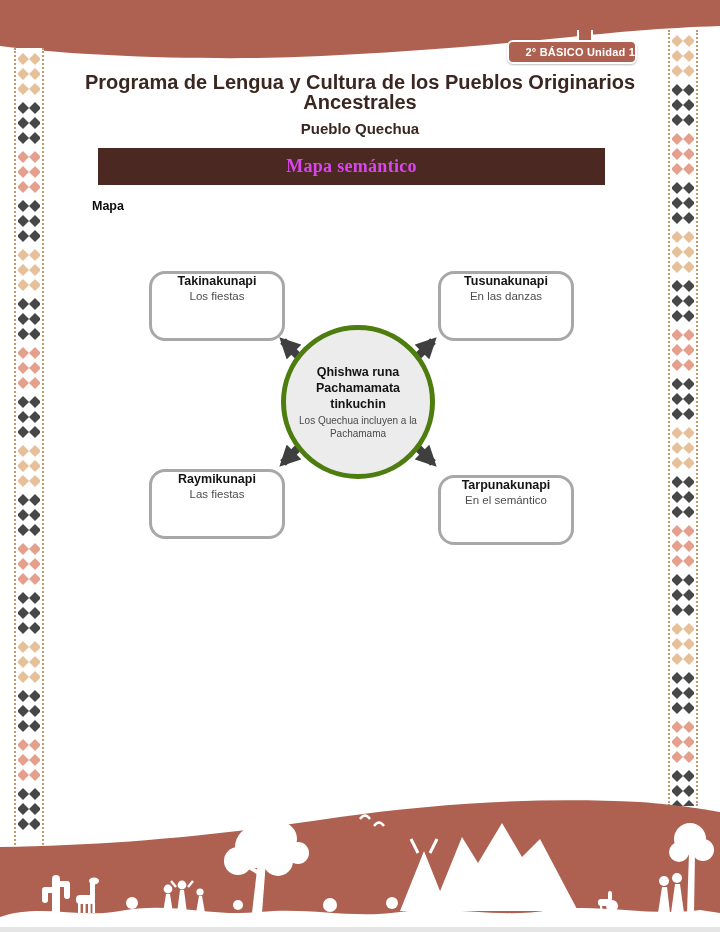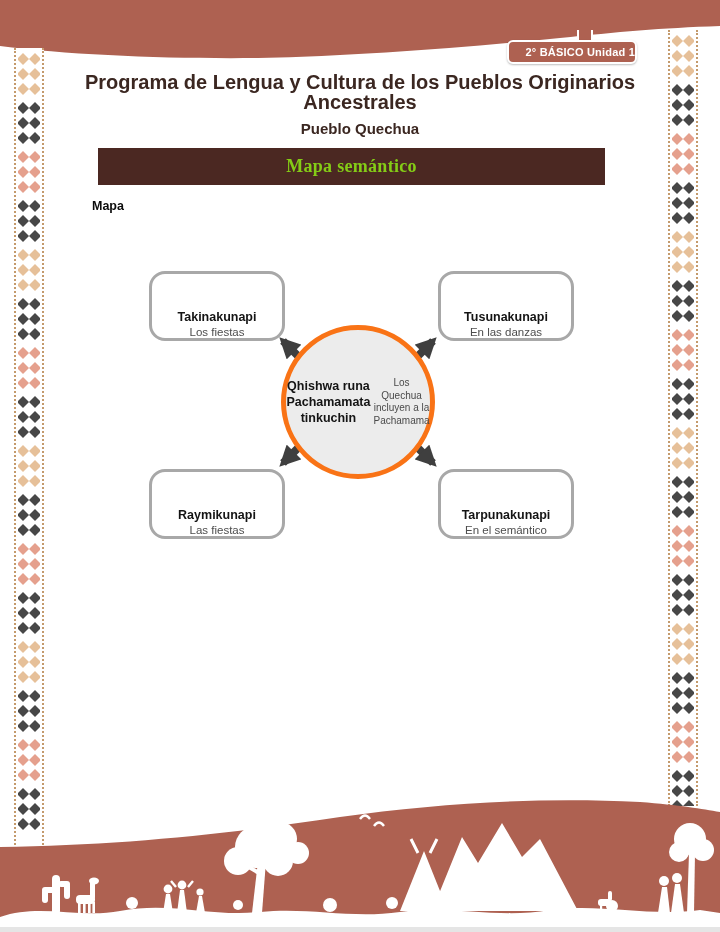--- a/index.html
+++ b/index.html
@@ -17,40 +17,40 @@
 
   
   .header-titles{position:absolute;left:60px;top:72px;width:600px;text-align:center;
     color:#3b2721;font-weight:bold;}
   .header-line1{font-size:20px;line-height:20px;}
   .header-line2{font-size:15px;line-height:20px;margin-top:7px;}
 
   
   .section-banner{position:absolute;left:98px;top:148px;width:507px;height:37px;
     background:#4b2822;display:flex;align-items:center;justify-content:center;}
-  .section-banner span{color:#84cc16;font-family:"Liberation Serif",serif;
+  .section-banner span{color:#d946ef;font-family:"Liberation Serif",serif;
     font-weight:bold;font-size:18px;letter-spacing:.3px;}
 
   .map-label{position:absolute;left:92px;top:199px;font-size:12.5px;font-weight:bold;color:#0c0c0c;}
 
   
   .diagram{position:absolute;left:130px;top:250px;width:460px;height:310px;}
   .diagram svg.links{position:absolute;left:0;top:0;}
   .node{position:absolute;width:130px;height:64px;background:#fff;
     border:3px solid #a8a8a8;border-radius:16px;display:flex;flex-direction:column;
-    align-items:center;justify-content:flex-end;gap:2px;text-align:center;}
+    align-items:center;justify-content:flex-start;gap:2px;text-align:center;}
   .node .t{font-size:12.5px;font-weight:bold;color:#141414;}
   .node .s{font-size:11.5px;color:#4d4d4d;}
   .node-tl{left:19px;top:21px;}
   .node-tr{left:308px;top:21px;}
   .node-bl{left:19px;top:219px;}
-  .node-br{left:308px;top:219px;}
+  .node-br{left:308px;top:225px;}
   .center-circle{position:absolute;left:151px;top:75px;width:154px;height:154px;
-    box-sizing:border-box;border:5px solid #f97316;border-radius:50%;background:#ececec;
-    display:flex;flex-direction:row;align-items:center;justify-content:center;
+    box-sizing:border-box;border:5px solid #4d7c0f;border-radius:50%;background:#ececec;
+    display:flex;flex-direction:column;align-items:center;justify-content:center;
     gap:3px;text-align:center;padding:0 8px;}
   .center-circle .t{font-size:12.5px;font-weight:bold;color:#141414;line-height:1.3;}
   .center-circle .s{font-size:10px;color:#4a4a4a;line-height:1.25;}
 
   
   .strip{position:absolute;width:22px;background:#fff;padding:0 2px;
     border-left:2px dotted #c49a6c;border-right:2px dotted #c49a6c;overflow:hidden;}
   .strip-left{left:14px;top:48px;height:797px;}
   .strip-right{left:668px;top:30px;height:776px;}
   .seg{height:46px;margin:3px 0;

